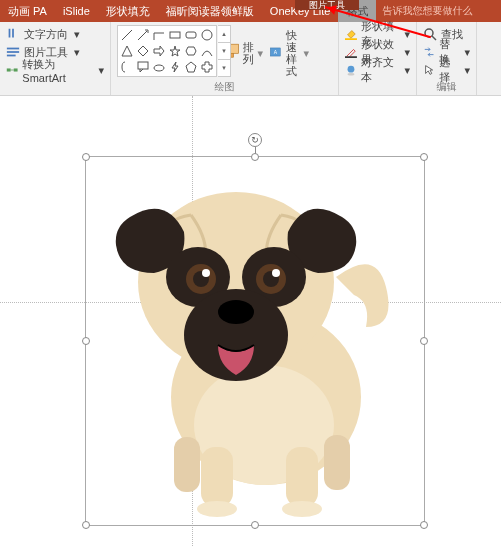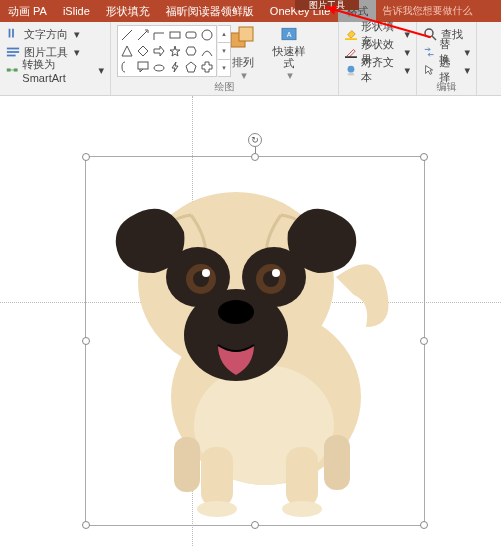--- a/index.html
+++ b/index.html
@@ -5,21 +5,21 @@
 *{margin:0;padding:0;box-sizing:border-box;font-family:"Microsoft YaHei",sans-serif;font-size:11px}
 body{background:#fff;width:501px;height:546px;overflow:hidden;position:relative}
 .tabs{background:#b7472a;height:22px;display:flex;align-items:center;color:#fff;padding-left:0}
 .tab{padding:0 8px;height:22px;display:flex;align-items:center;cursor:pointer;white-space:nowrap}
 .tab.active{background:#a3a3a3;color:#444}
 .hint{color:#f5c4b6;padding-left:6px;font-size:10px}
 .context-group{position:absolute;top:0;left:295px;background:#8a3620;height:10px;padding:0 14px;font-size:9px;color:#fff;line-height:10px}
 .ribbon{background:#f1f1f1;border-bottom:1px solid #d4d4d4;height:74px;display:flex;position:relative}
 .grp{border-right:1px solid #d9d9d9;padding:3px 6px 14px;position:relative;display:flex;flex-direction:column}
 .grp-label{position:absolute;bottom:1px;left:0;right:0;text-align:center;color:#777;font-size:10px}
-.btn-lg{display:flex;flex-direction:column;align-items:center;justify-content:space-between;width:40px;height:56px;cursor:pointer;color:#444}
+.btn-lg{display:flex;flex-direction:row;align-items:center;justify-content:flex-start;width:40px;height:56px;cursor:pointer;color:#444}
 .btn-lg .ico{width:28px;height:28px;margin-bottom:2px}
 .btn-lg span{font-size:11px;line-height:12px;text-align:center}
 .row{display:flex;align-items:center;gap:4px;height:18px}
 .row .ico{width:14px;height:14px}
 .row span{color:#444;font-size:11px}
 .dd{font-size:8px;color:#888;margin-left:2px}
 .shapes{display:grid;grid-template-columns:repeat(6,14px);grid-auto-rows:14px;gap:2px;padding:2px}
 .shapes .s{width:14px;height:14px;display:flex;align-items:center;justify-content:center;color:#555}
 .shapes .s svg{width:12px;height:12px}
 .shapes-wrap{border:1px solid #ccc;background:#fff;position:relative}

